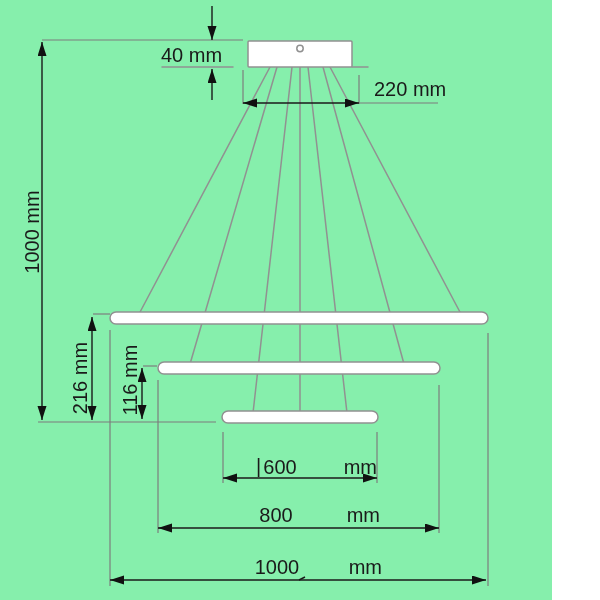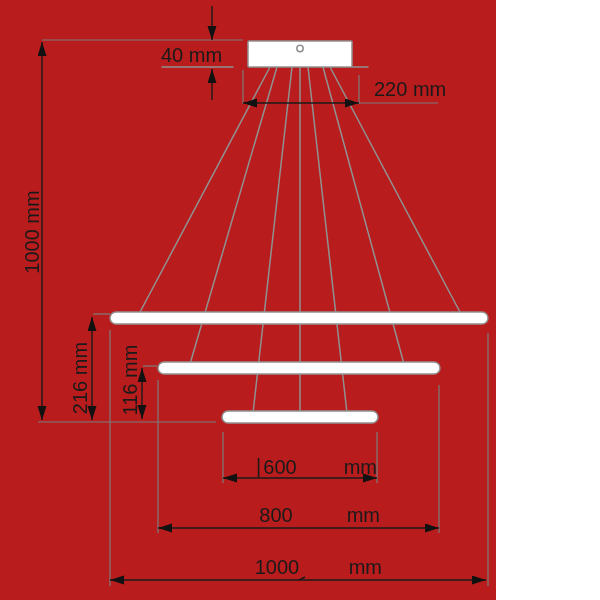--- a/index.html
+++ b/index.html
@@ -1,16 +1,16 @@
 <!DOCTYPE html>
 <html><head>
 <meta charset="utf-8">
 <style>
   html,body{margin:0;padding:0;background:#ffffff;}
-  #canvas{position:relative;width:496px;height:600px;background:#b91c1c;overflow:hidden;
+  #canvas{position:relative;width:552px;height:600px;background:#86efac;overflow:hidden;
           font-family:"Liberation Sans", sans-serif;}
   svg{position:absolute;left:0;top:0;}
   text{font-family:"Liberation Sans", sans-serif;font-size:20px;fill:#1a1a1a;}
   .part{stroke:#919191;stroke-width:1.5;fill:none;stroke-linecap:round;}
   .partfill{stroke:#919191;stroke-width:1.5;fill:#ffffff;}
   .ext{stroke:#7d7d7d;stroke-width:1.2;fill:none;}
   .dim{stroke:#1a1a1a;stroke-width:1.4;fill:none;}
 </style>
 </head>
 <body>

